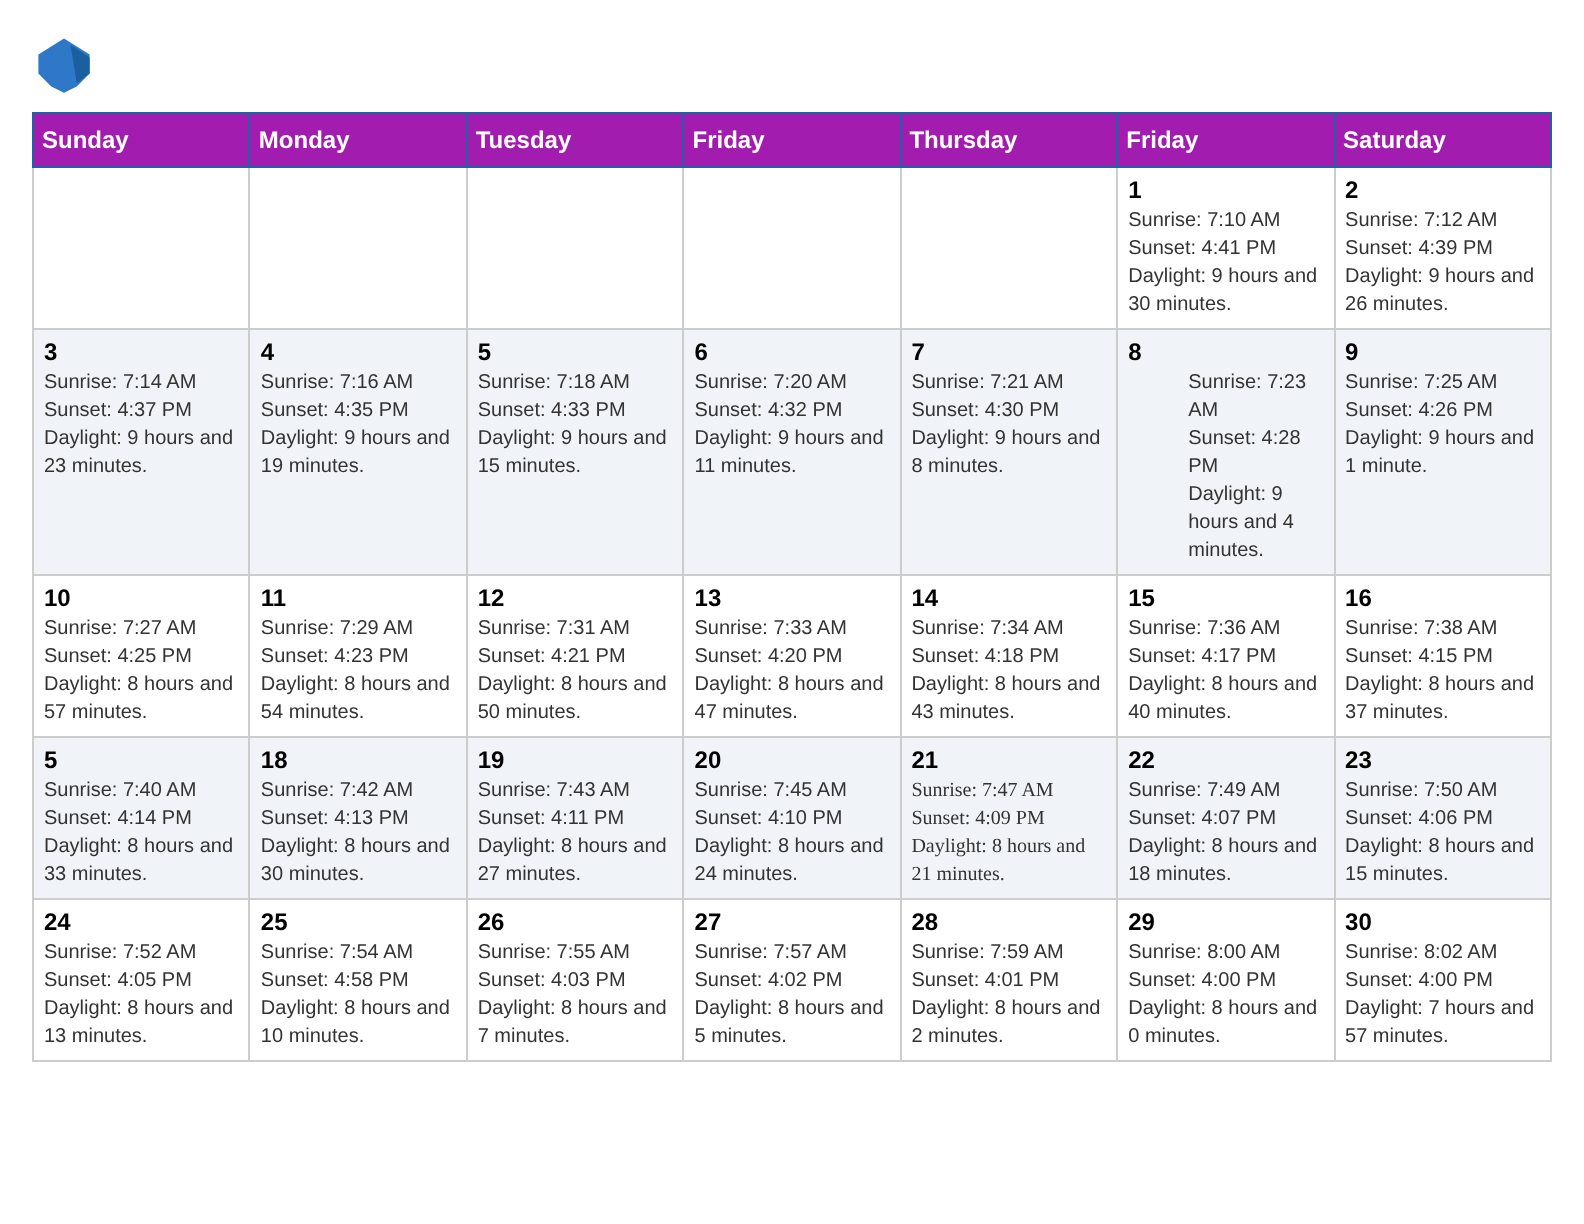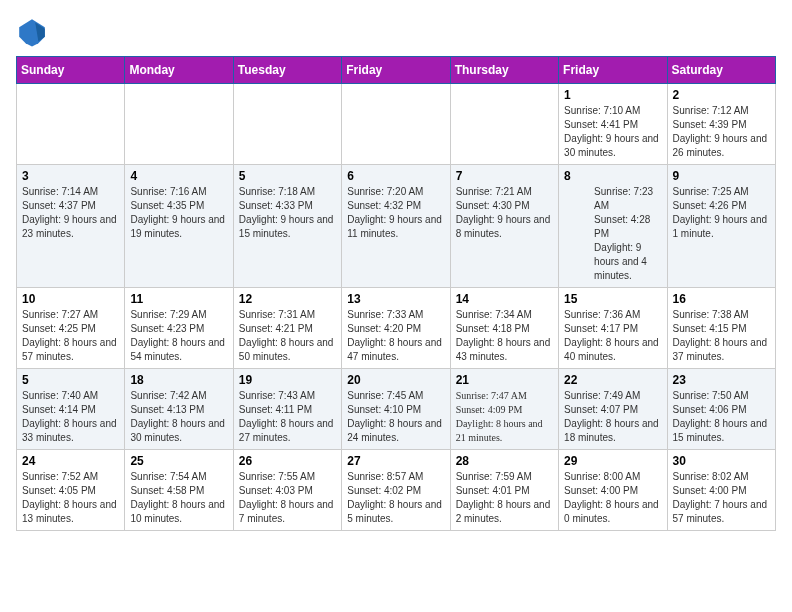--- a/index.html
+++ b/index.html
@@ -290,21 +290,21 @@
 Daylight: 8 hours and 10 minutes.</div>
         </td>
         <td>
           <div class="day-num">26</div>
           <div class="day-info" style="white-space: pre-line;">Sunrise: 7:55 AM
 Sunset: 4:03 PM
 Daylight: 8 hours and 7 minutes.</div>
         </td>
         <td>
           <div class="day-num">27</div>
-          <div class="day-info" style="white-space: pre-line;">Sunrise: 8:57 AM
+          <div class="day-info" style="white-space: pre-line;">Sunrise: 7:57 AM
 Sunset: 4:02 PM
 Daylight: 8 hours and 5 minutes.</div>
         </td>
         <td>
           <div class="day-num">28</div>
           <div class="day-info" style="white-space: pre-line;">Sunrise: 7:59 AM
 Sunset: 4:01 PM
 Daylight: 8 hours and 2 minutes.</div>
         </td>
         <td>

